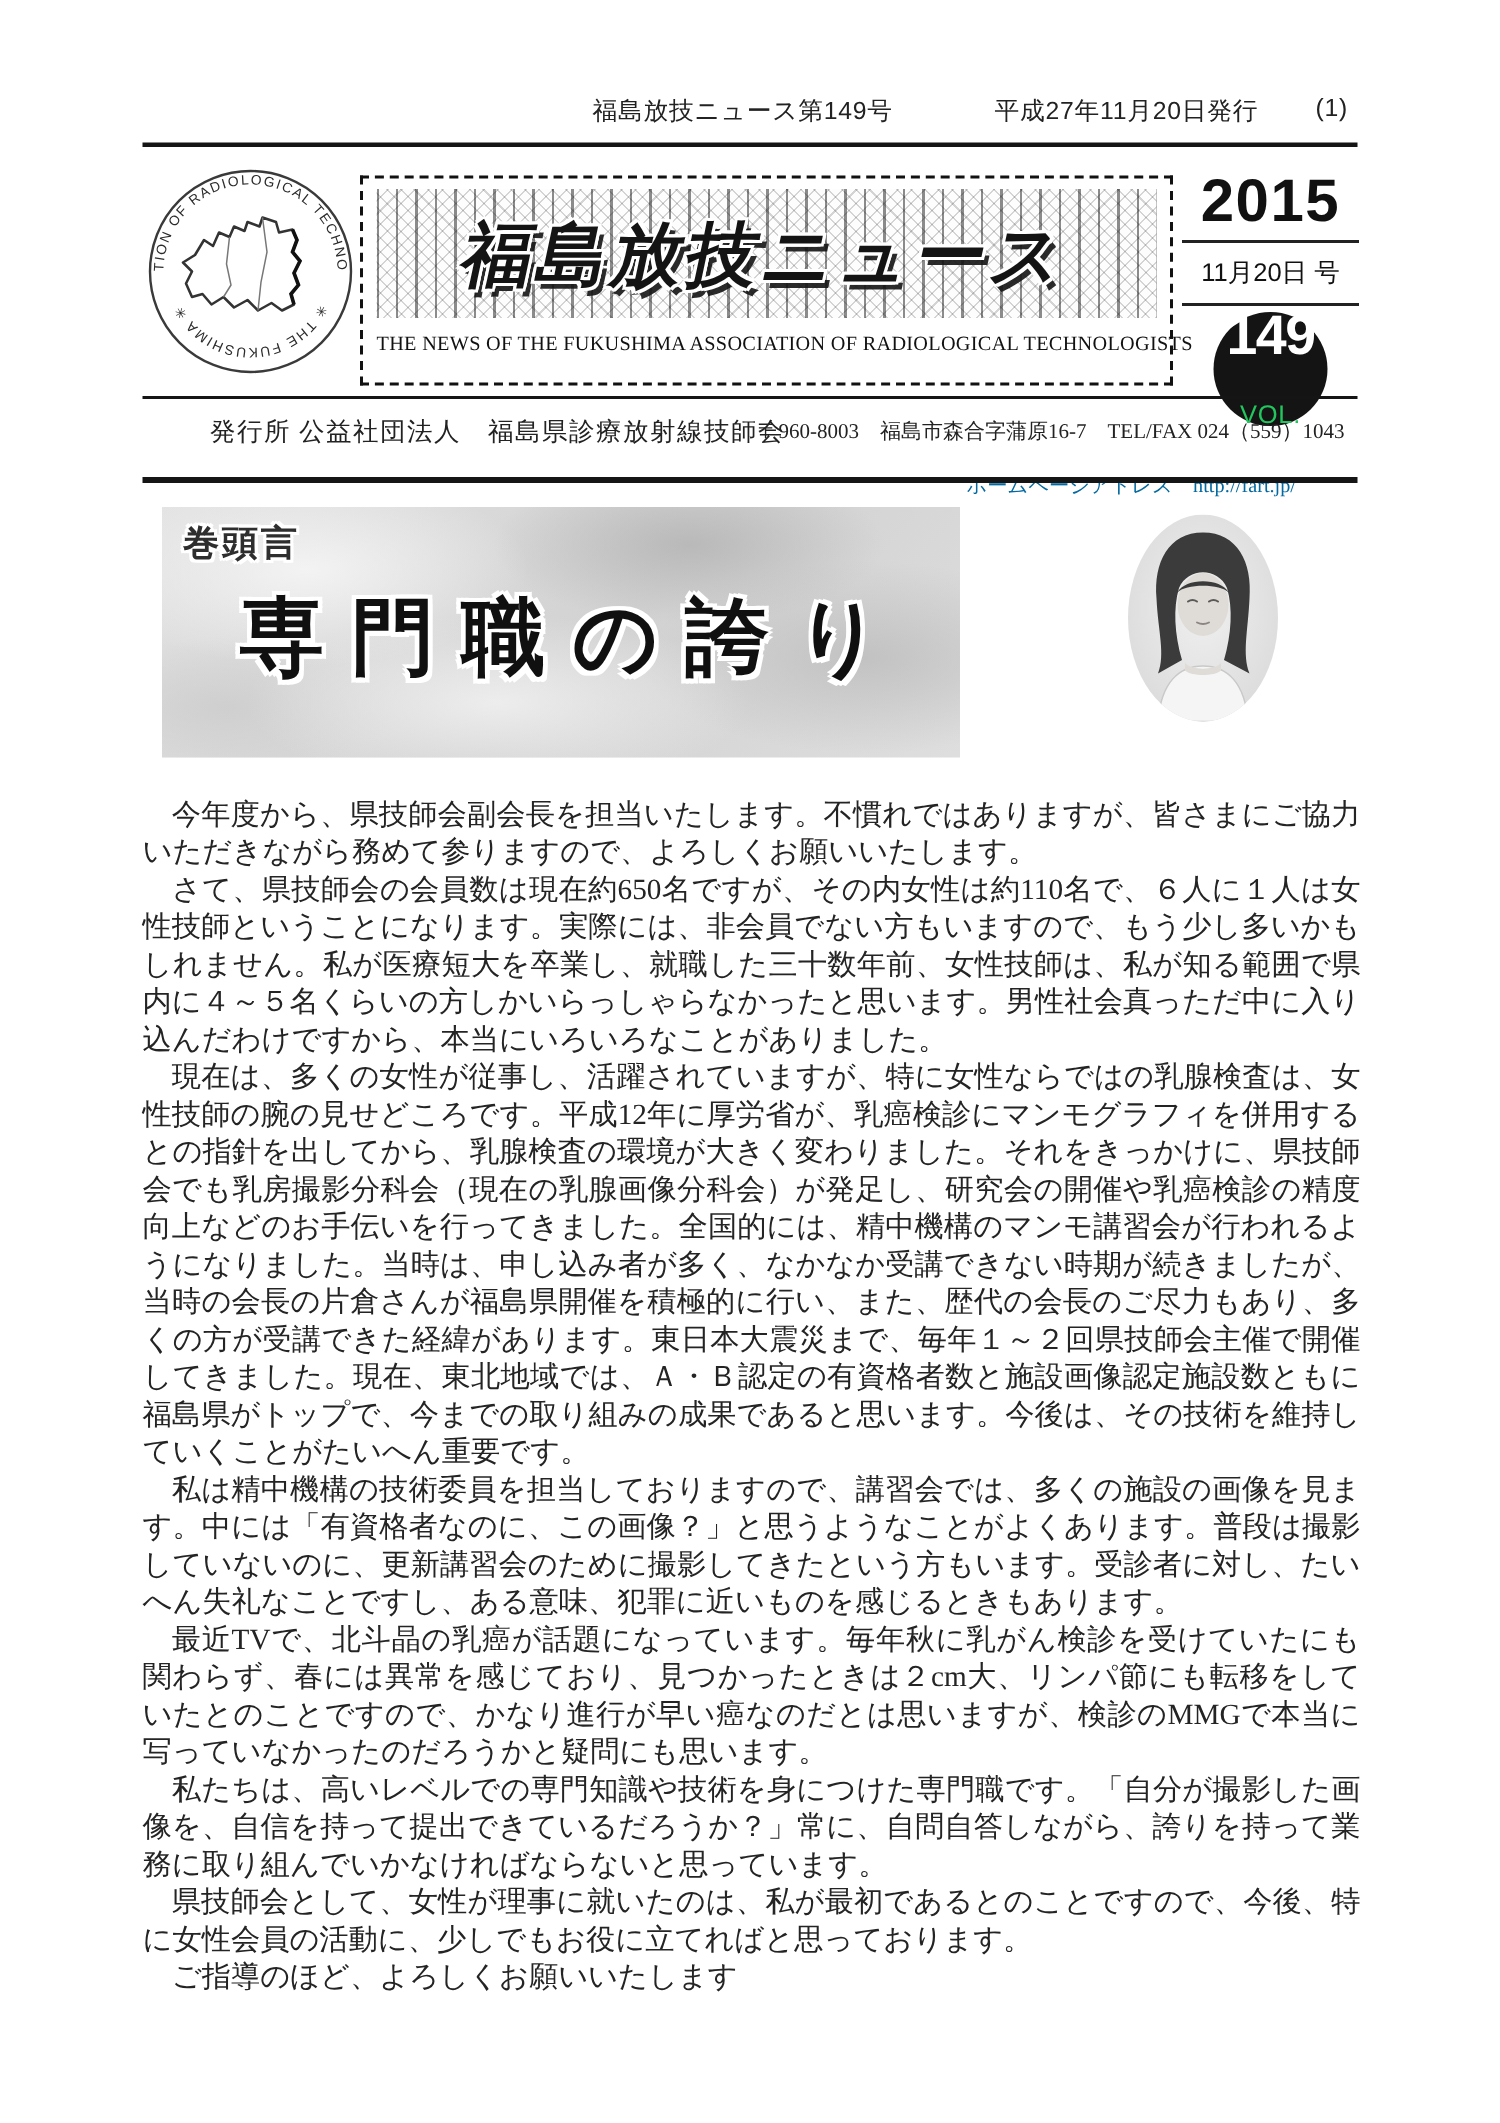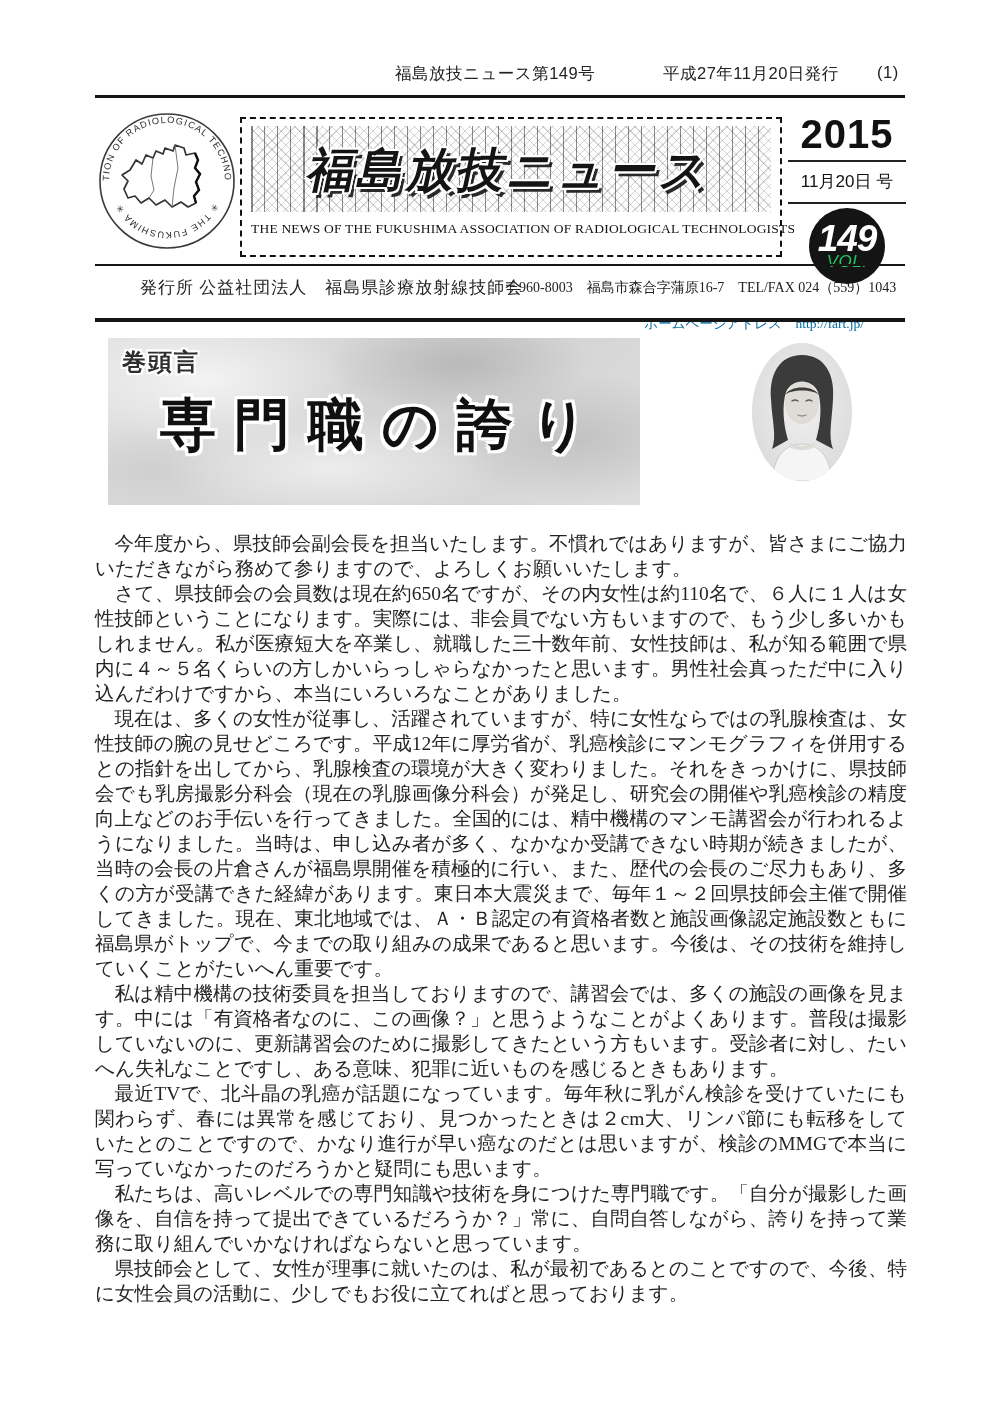--- a/index.html
+++ b/index.html
@@ -40,21 +40,21 @@
   .mast-sub{
     margin-top:9px;text-align:center;font-size:13.5px;letter-spacing:.2px;
     color:#111;white-space:nowrap;
   }
   .mast-right{left:788px;top:112px;width:118px;text-align:center;}
   .mast-year{font-size:40px;font-weight:bold;letter-spacing:1px;color:#111;}
   .mast-hr{height:2px;background:#222;margin:3px 0;}
   .mast-date{font-size:17px;color:#111;padding:5px 0 6px 0;font-family:"Liberation Sans","DejaVu Sans",sans-serif;}
   .vol-circle{
     width:76px;height:76px;border-radius:50%;background:#141414;margin:4px auto 0 auto;
-    display:flex;flex-direction:column;align-items:center;justify-content:center;line-height:.85;font-style:italic;
+    display:flex;flex-direction:column;align-items:center;justify-content:space-between;line-height:.85;
   }
   .vol-num{color:#fff;font-weight:bold;font-size:37px;font-family:"Liberation Sans","DejaVu Sans",sans-serif;letter-spacing:-1px;}
   .vol-label{color:#22c55e;font-size:17px;font-family:"Liberation Sans","DejaVu Sans",sans-serif;margin-top:1px;letter-spacing:.5px;}
 
   
   .pub1l{left:140px;top:276px;font-size:17px;letter-spacing:1px;color:#222;}
   .pub1r{left:505px;top:279px;font-size:14px;color:#222;}
   .pub2{right:160px;top:315px;font-size:13.5px;color:#0369a1;}
 
   
@@ -190,15 +190,16 @@
 
 
   <div class="abs body-text">
     <p>今年度から、県技師会副会長を担当いたします。不慣れではありますが、皆さまにご協力いただきながら務めて参りますので、よろしくお願いいたします。</p>
     <p>さて、県技師会の会員数は現在約650名ですが、その内女性は約110名で、６人に１人は女性技師ということになります。実際には、非会員でない方もいますので、もう少し多いかもしれません。私が医療短大を卒業し、就職した三十数年前、女性技師は、私が知る範囲で県内に４～５名くらいの方しかいらっしゃらなかったと思います。男性社会真っただ中に入り込んだわけですから、本当にいろいろなことがありました。</p>
     <p>現在は、多くの女性が従事し、活躍されていますが、特に女性ならではの乳腺検査は、女性技師の腕の見せどころです。平成12年に厚労省が、乳癌検診にマンモグラフィを併用するとの指針を出してから、乳腺検査の環境が大きく変わりました。それをきっかけに、県技師会でも乳房撮影分科会（現在の乳腺画像分科会）が発足し、研究会の開催や乳癌検診の精度向上などのお手伝いを行ってきました。全国的には、精中機構のマンモ講習会が行われるようになりました。当時は、申し込み者が多く、なかなか受講できない時期が続きましたが、当時の会長の片倉さんが福島県開催を積極的に行い、また、歴代の会長のご尽力もあり、多くの方が受講できた経緯があります。東日本大震災まで、毎年１～２回県技師会主催で開催してきました。現在、東北地域では、Ａ・Ｂ認定の有資格者数と施設画像認定施設数ともに福島県がトップで、今までの取り組みの成果であると思います。今後は、その技術を維持していくことがたいへん重要です。</p>
     <p>私は精中機構の技術委員を担当しておりますので、講習会では、多くの施設の画像を見ます。中には「有資格者なのに、この画像？」と思うようなことがよくあります。普段は撮影していないのに、更新講習会のために撮影してきたという方もいます。受診者に対し、たいへん失礼なことですし、ある意味、犯罪に近いものを感じるときもあります。</p>
     <p>最近TVで、北斗晶の乳癌が話題になっています。毎年秋に乳がん検診を受けていたにも関わらず、春には異常を感じており、見つかったときは２cm大、リンパ節にも転移をしていたとのことですので、かなり進行が早い癌なのだとは思いますが、検診のMMGで本当に写っていなかったのだろうかと疑問にも思います。</p>
     <p>私たちは、高いレベルでの専門知識や技術を身につけた専門職です。「自分が撮影した画像を、自信を持って提出できているだろうか？」常に、自問自答しながら、誇りを持って業務に取り組んでいかなければならないと思っています。</p>
     <p>県技師会として、女性が理事に就いたのは、私が最初であるとのことですので、今後、特に女性会員の活動に、少しでもお役に立てればと思っております。</p>
+    <p>ご指導のほど、よろしくお願いいたします</p>
   </div>
 
 </div>
 
 </body></html>

